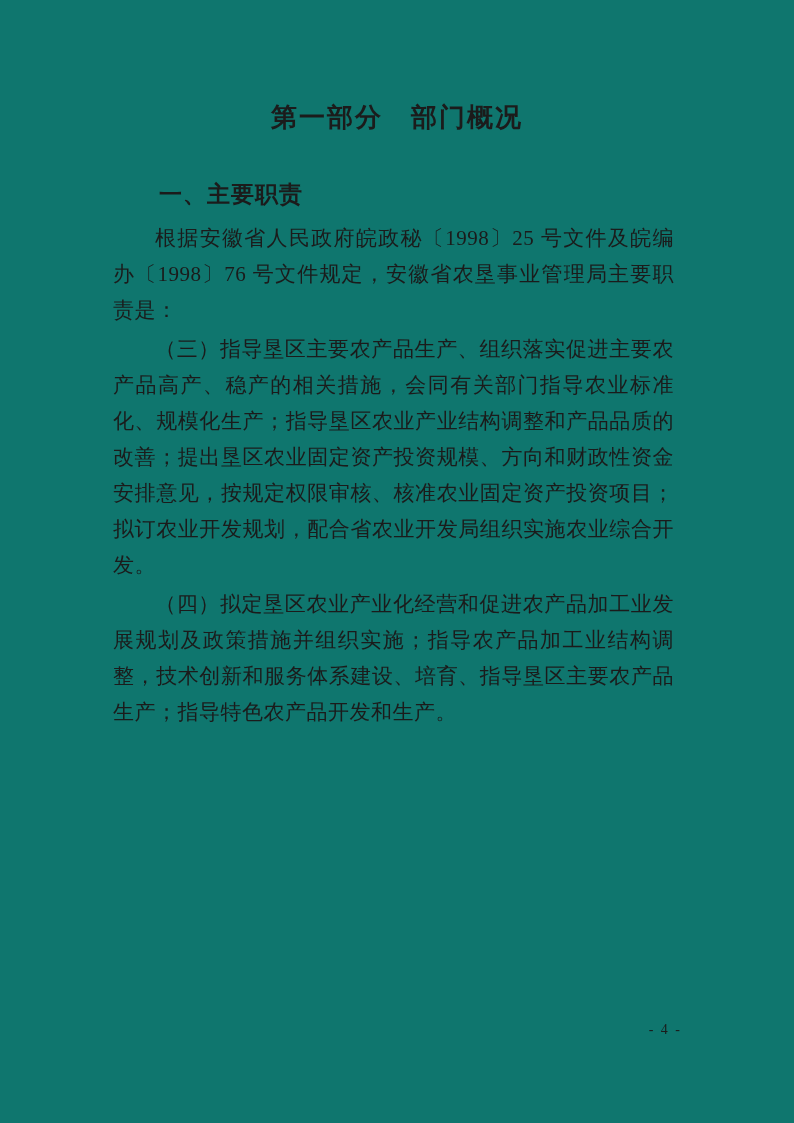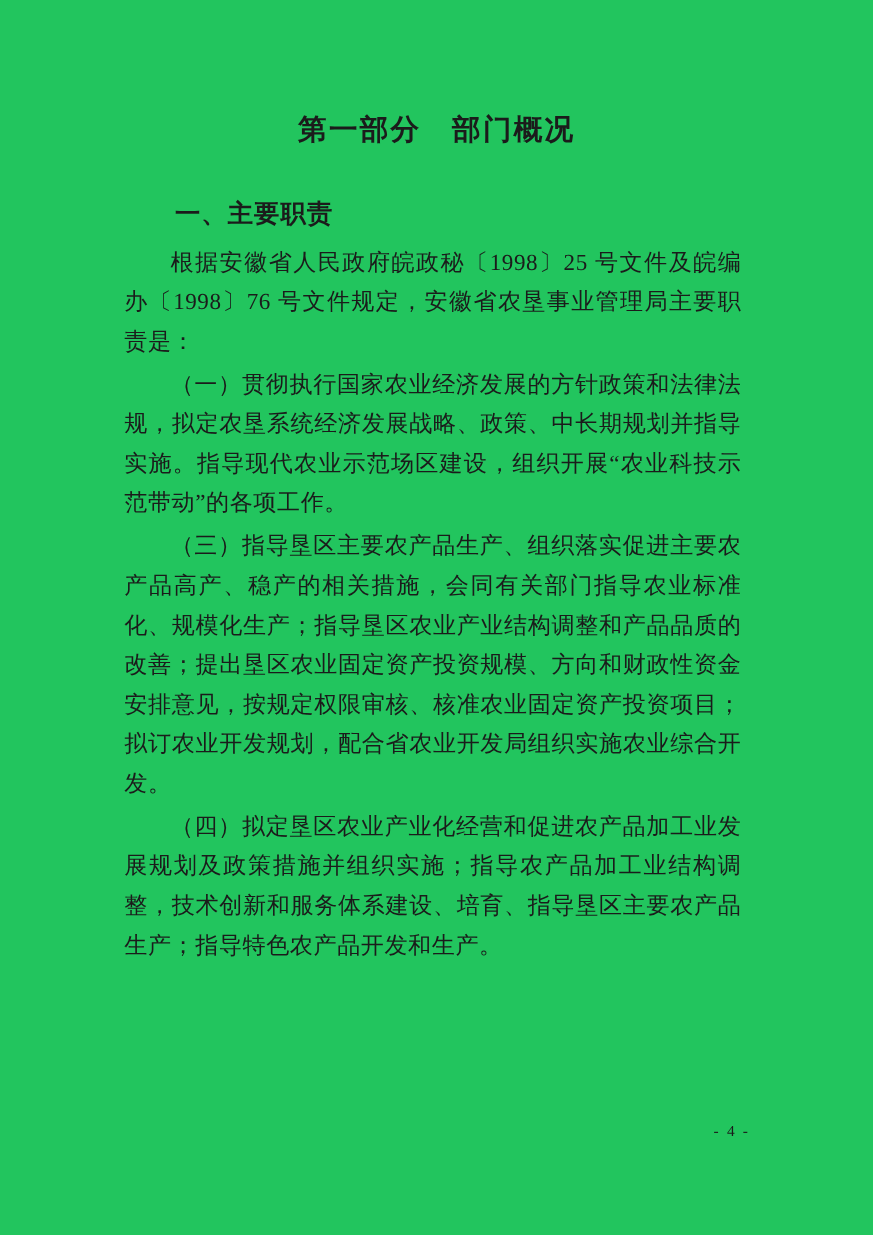--- a/index.html
+++ b/index.html
@@ -5,21 +5,21 @@
   html, body {
     margin: 0;
     padding: 0;
     background: #ffffff;
   }
   .page {
     position: relative;
     width: 794px;
     height: 1123px;
     margin: 0;
-    background: #22c55e;
+    background: #0f766e;
     box-sizing: border-box;
     padding: 100px 113px 0 113px;
     color: #1b1b1b;
     overflow: hidden;
   }
   .doc-title {
     font-family: "Liberation Sans", "DejaVu Sans", sans-serif;
     font-weight: bold;
     font-size: 26px;
     line-height: 34px;
@@ -62,20 +62,19 @@
 <body>
 
 <div class="page">
 
   <h1 class="doc-title">第一部分　部门概况</h1>
 
   <h2 class="section-heading">一、主要职责</h2>
 
   <div class="body-text">
     <p>根据安徽省人民政府皖政秘〔1998〕25 号文件及皖编办〔1998〕76 号文件规定，安徽省农垦事业管理局主要职责是：</p>
-    <p>（一）贯彻执行国家农业经济发展的方针政策和法律法规，拟定农垦系统经济发展战略、政策、中长期规划并指导实施。指导现代农业示范场区建设，组织开展“农业科技示范带动”的各项工作。</p>
     <p>（三）指导垦区主要农产品生产、组织落实促进主要农产品高产、稳产的相关措施，会同有关部门指导农业标准化、规模化生产；指导垦区农业产业结构调整和产品品质的改善；提出垦区农业固定资产投资规模、方向和财政性资金安排意见，按规定权限审核、核准农业固定资产投资项目；拟订农业开发规划，配合省农业开发局组织实施农业综合开发。</p>
     <p>（四）拟定垦区农业产业化经营和促进农产品加工业发展规划及政策措施并组织实施；指导农产品加工业结构调整，技术创新和服务体系建设、培育、指导垦区主要农产品生产；指导特色农产品开发和生产。</p>
   </div>
 
   <div class="page-number">- 4 -</div>
 
 </div>
 
 </body></html>

